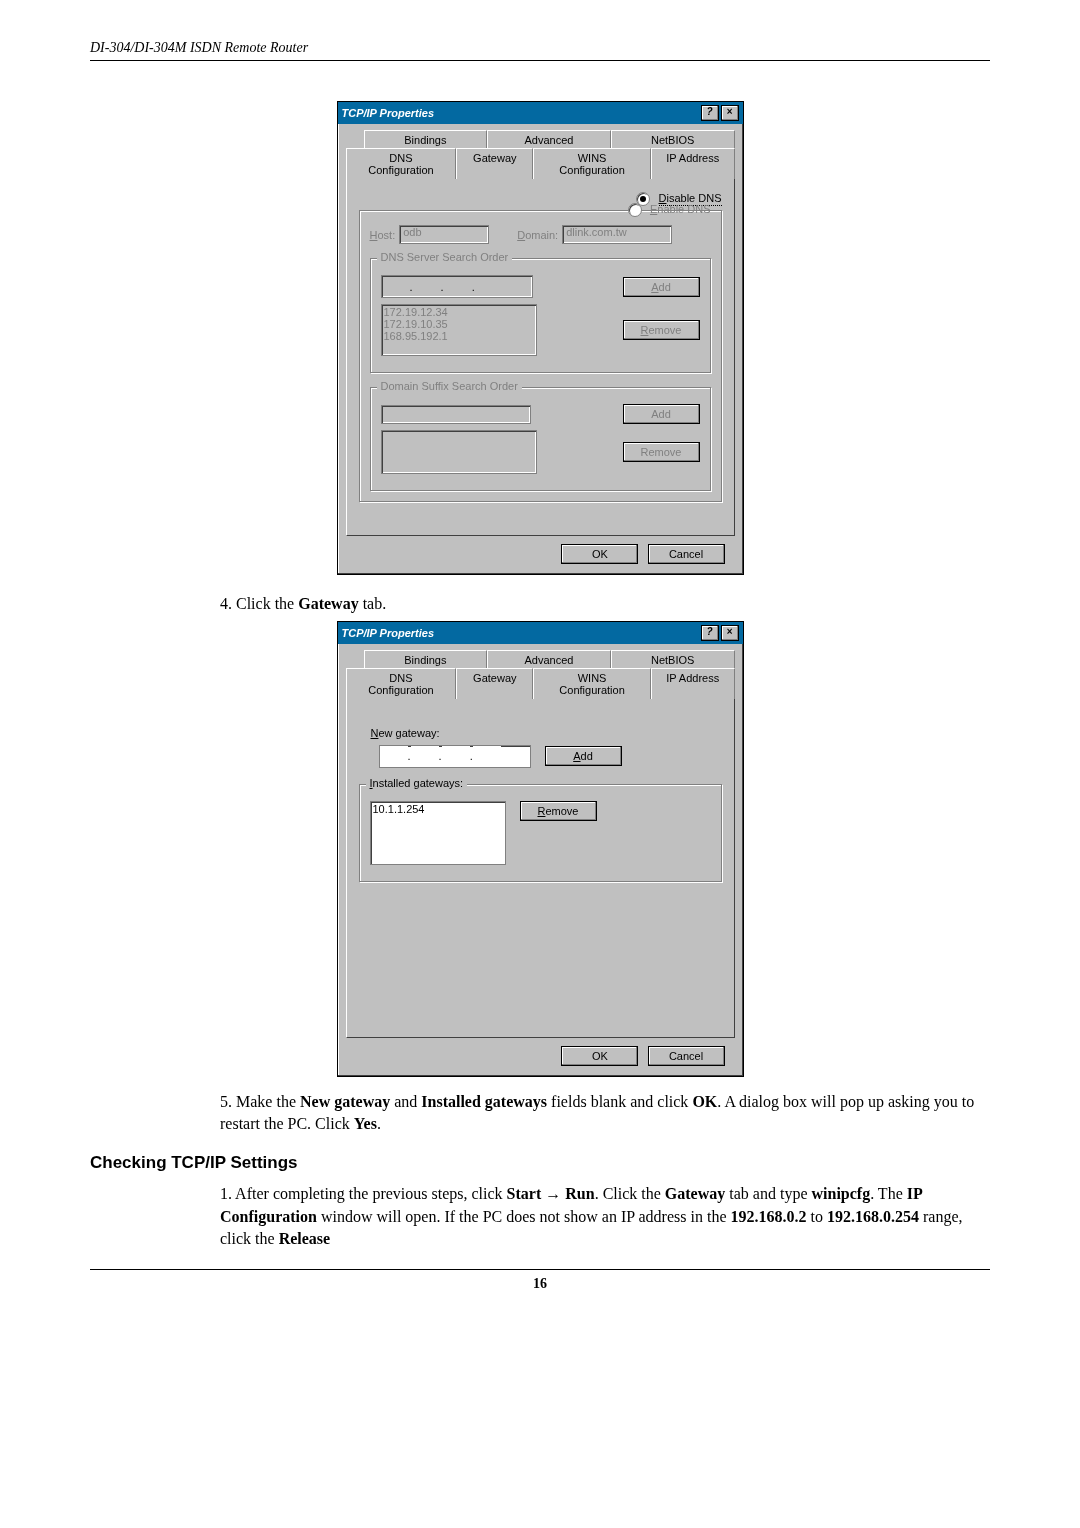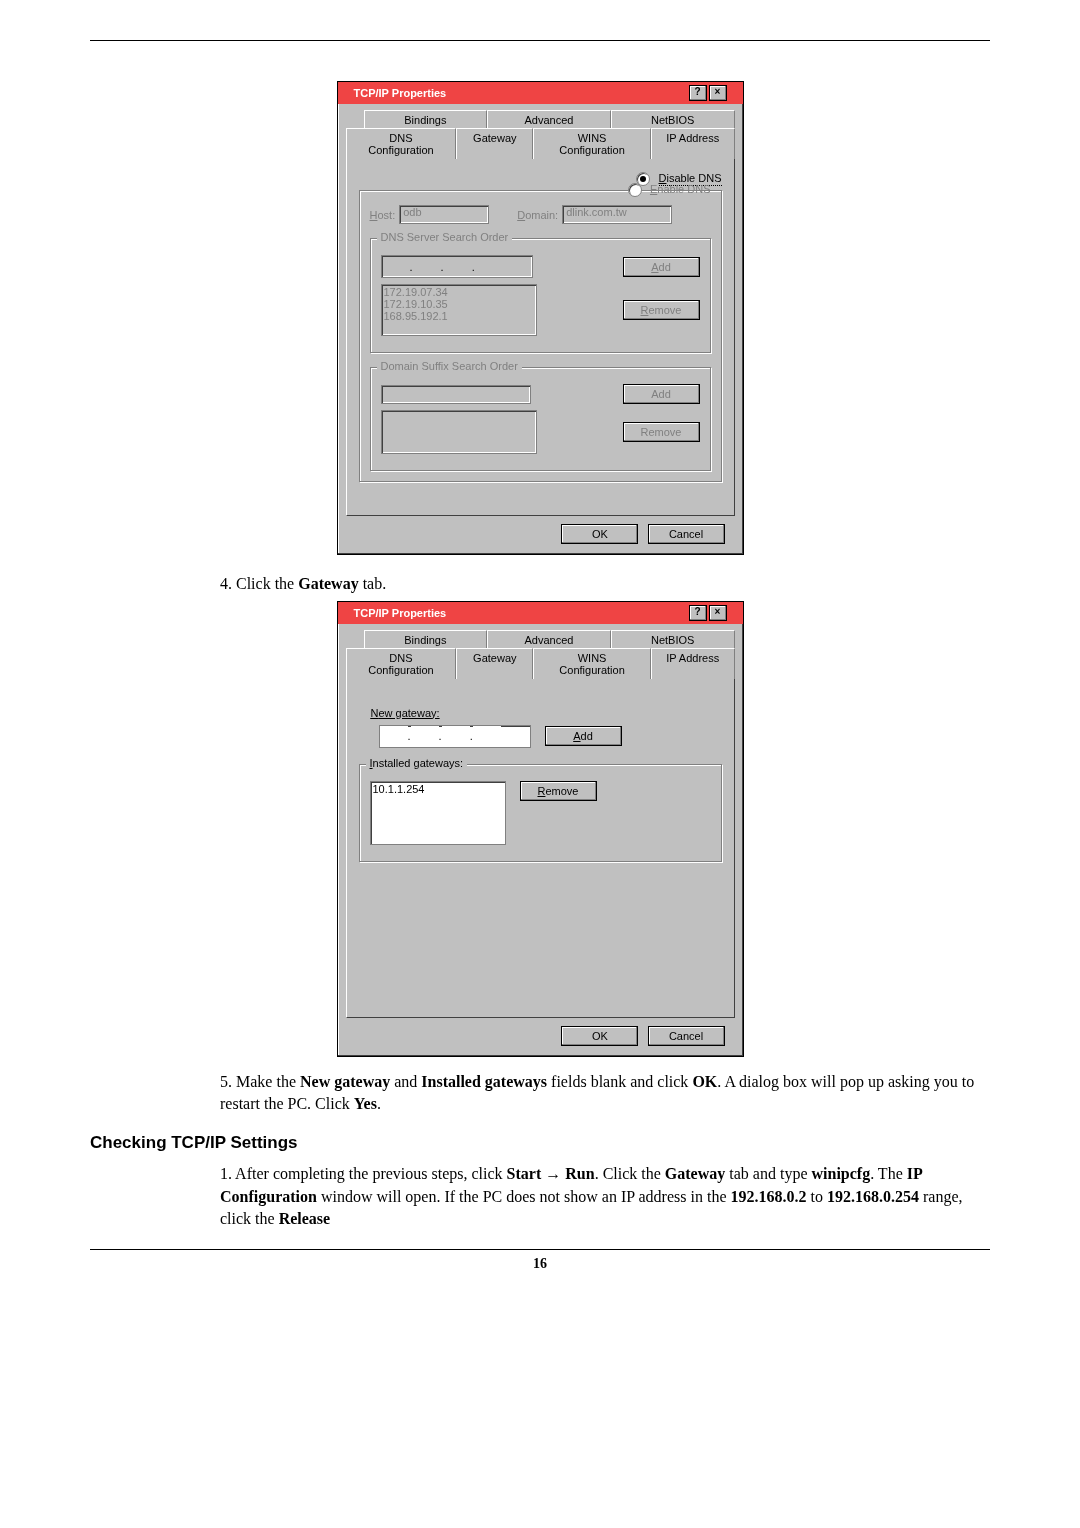--- a/index.html
+++ b/index.html
@@ -40,26 +40,27 @@
   }
   .win-dialog {
     width: 405px;
     font-family: "MS Sans Serif", Arial, sans-serif;
     font-size: 11px;
     border: 1px solid #000;
     background: #c0c0c0;
     box-shadow: inset -1px -1px #404040, inset 1px 1px #fff;
   }
   .titlebar {
-    background: #ef4444;
+    background: #0369a1;
     color: #fff;
     font-weight: bold;
-    padding: 3px 16px;
+    padding: 3px 4px;
     display: flex;
     align-items: center;
+    font-style: italic;
   }
   .titlebar .t-text { flex: 1; }
   .titlebar-btn {
     background: #c0c0c0;
     color: #000;
     width: 16px; height: 14px;
     border: 1px solid #000;
     box-shadow: inset -1px -1px #808080, inset 1px 1px #fff;
     margin-left: 2px;
     font-size: 10px;
@@ -199,30 +200,31 @@
     font-family: Arial, sans-serif;
     font-weight: bold;
     font-size: 17px;
     margin: 18px 0 10px 0;
   }
   .instr-text {
     font-size: 11px;
     padding: 4px 2px 10px 2px;
     line-height: 1.35;
   }
-  .field-label { font-size: 11px; text-decoration: underline; }
+  .field-label { font-size: 11px; }
   .dotted-underline {
     border-bottom: 1px dotted #000;
     padding-bottom: 1px;
   }
 </style>
 </head>
 <body>
 
 <div class="page">
+  <div class="header-italic">DI-304/DI-304M ISDN Remote Router</div>
   <hr class="hr-top">
 
   <div class="dialog-wrap">
     <div class="win-dialog">
       <div class="titlebar">
         <span class="t-text">TCP/IP Properties</span>
         <span class="titlebar-btn">?</span>
         <span class="titlebar-btn">×</span>
       </div>
       <div class="dlg-body">
@@ -267,21 +269,21 @@
                     <span class="ip-dot">.</span>
                     <span class="ip-seg"></span>
                     <span class="ip-dot">.</span>
                     <span class="ip-seg"></span>
                 </span>
                 <span style="flex:1"></span>
                 <span class="btn disabled"><span class="ul-first">A</span><span>dd</span></span>
               </div>
               <div class="row">
                 <div class="listbox disabled" style="width:150px; height:48px;">
-                  <div>172.19.07.34</div>
+                  <div>172.19.12.34</div>
                   <div>172.19.10.35</div>
                   <div>168.95.192.1</div>
                 </div>
                 <span style="flex:1"></span>
                 <span class="btn disabled"><span class="ul-first">R</span><span>emove</span></span>
               </div>
             </div>
 
             <div class="groupbox">
               <div class="groupbox-label disabled-text">Domain Suffix Search Order</div>

